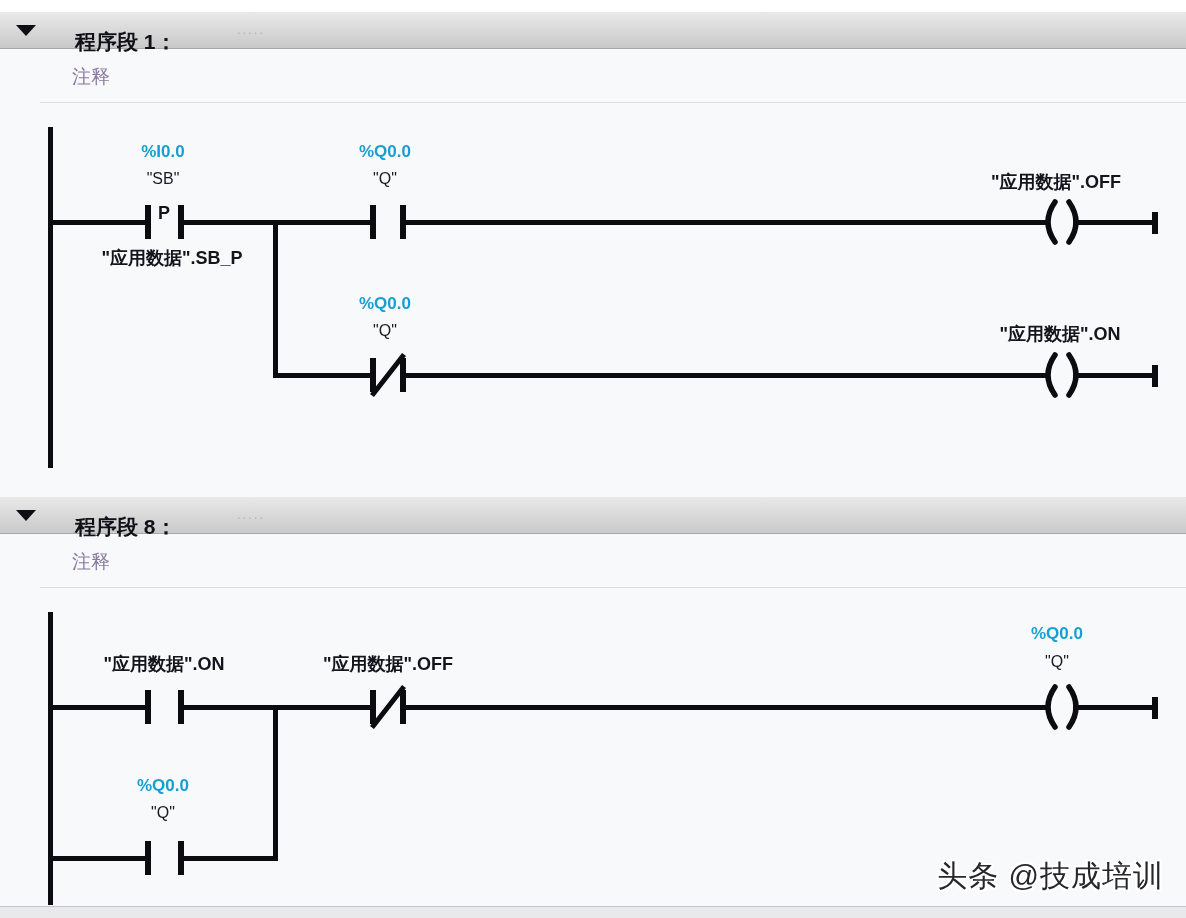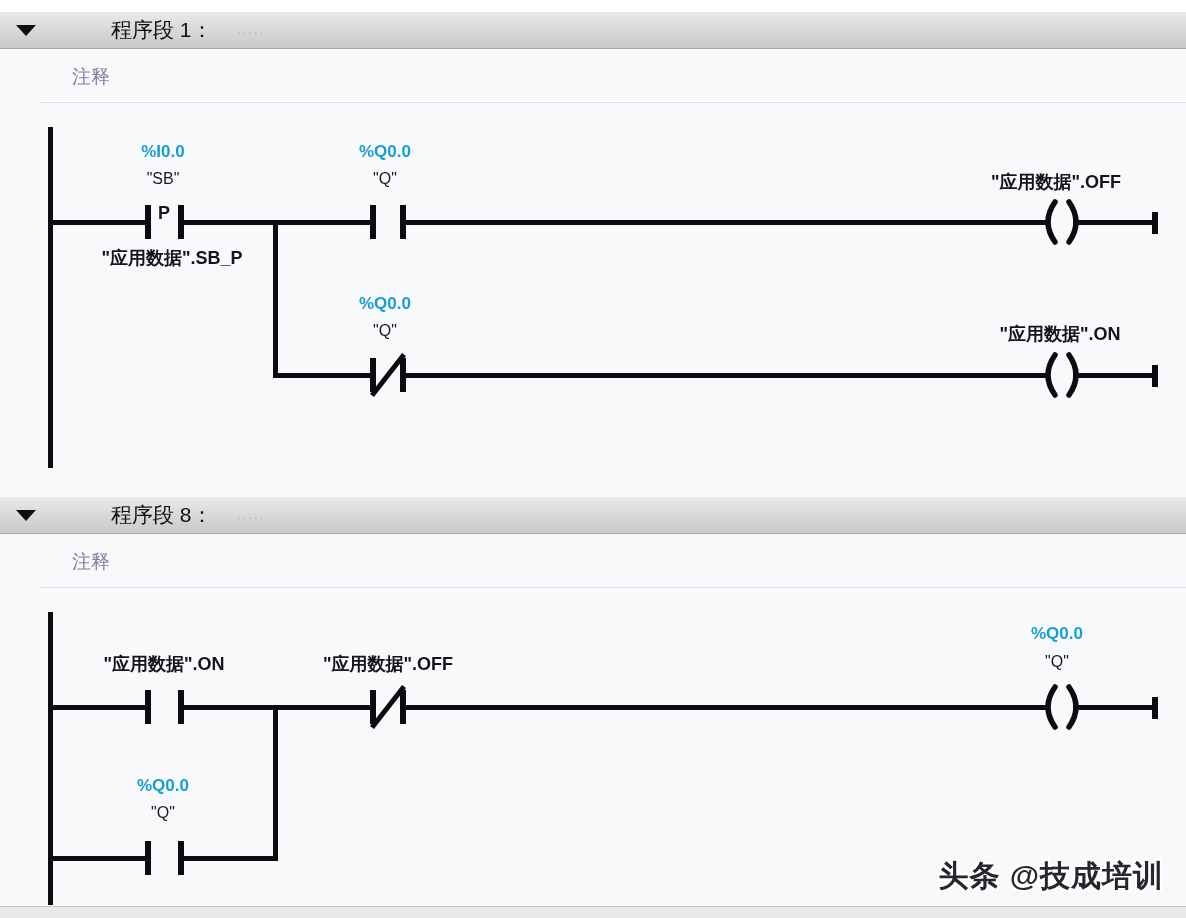--- a/index.html
+++ b/index.html
@@ -3,41 +3,41 @@
 <meta charset="utf-8">
 <style>
   html,body{margin:0;padding:0;background:#f8f9fb;}
   .canvas{position:relative;width:1186px;height:918px;background:#f8f9fb;overflow:hidden;
           font-family:"Liberation Sans","DejaVu Sans",sans-serif;}
   .topstrip{position:absolute;left:0;top:0;width:100%;height:12px;background:#ffffff;}
   .nethdr{position:absolute;left:0;width:100%;height:36px;
           background:linear-gradient(#e9e9e9,#c9c9c9);border-bottom:1px solid #a8a8a8;cursor:pointer;}
   .tri{position:absolute;left:16px;top:13px;width:0;height:0;
        border-left:10px solid transparent;border-right:10px solid transparent;border-top:11px solid #0d0d12;}
-  .nettitle{position:absolute;left:75px;top:0;line-height:36px;font-size:21px;font-weight:normal;
-            color:#101018;white-space:nowrap;margin-left:36px;}
+  .nettitle{position:absolute;left:75px;top:12px;line-height:36px;font-size:21px;font-weight:bold;
+            color:#101018;white-space:nowrap;}
   .netdots{position:absolute;left:237px;top:0;line-height:36px;font-size:13px;color:#aeb4c2;
            letter-spacing:2px;white-space:nowrap;}
   .comment{position:absolute;font-size:19px;color:#8a7aa0;white-space:nowrap;}
   .sep{position:absolute;left:40px;width:1146px;height:1px;background:#d9dde6;}
   .hw{position:absolute;height:5px;background:#0b0b10;}
   .vw{position:absolute;width:5px;background:#0b0b10;}
   .contact{position:absolute;height:34px;}
   .cb{position:absolute;top:0;width:6px;height:34px;background:#0b0b10;}
   .cb.l{left:0;} .cb.r{right:0;}
   .slash{position:absolute;left:50%;top:50%;width:52px;height:5px;background:#0b0b10;
          transform:translate(-50%,-50%) rotate(-52deg);}
   .tickr{position:absolute;width:6px;height:22px;background:#0b0b10;}
   .coil{position:absolute;}
   .lbl{position:absolute;transform:translateX(-50%);white-space:nowrap;text-align:center;}
   .addr{font-size:17px;font-weight:bold;color:#189fd2;}
   .tag{font-size:16px;color:#1a1a24;}
   .opd{font-size:18px;font-weight:600;color:#14141c;}
   .pltr{font-size:18px;font-weight:bold;color:#14141c;}
-  .wm{position:absolute;right:22px;top:856px;font-size:30px;font-weight:bold;color:#26262c;
+  .wm{position:absolute;right:22px;top:856px;font-size:30px;font-weight:normal;color:#26262c;
       letter-spacing:1px;white-space:nowrap;
       text-shadow:-2px -2px 0 #fff,2px -2px 0 #fff,-2px 2px 0 #fff,2px 2px 0 #fff,
                   0 -2px 0 #fff,0 2px 0 #fff,-2px 0 0 #fff,2px 0 0 #fff;}
   .btm{position:absolute;left:0;bottom:0;width:100%;height:11px;background:#e9e9ec;border-top:1px solid #c6c6ca;}
 </style>
 </head>
 <body>
 
 <div class="canvas">
   <div class="topstrip"></div>

